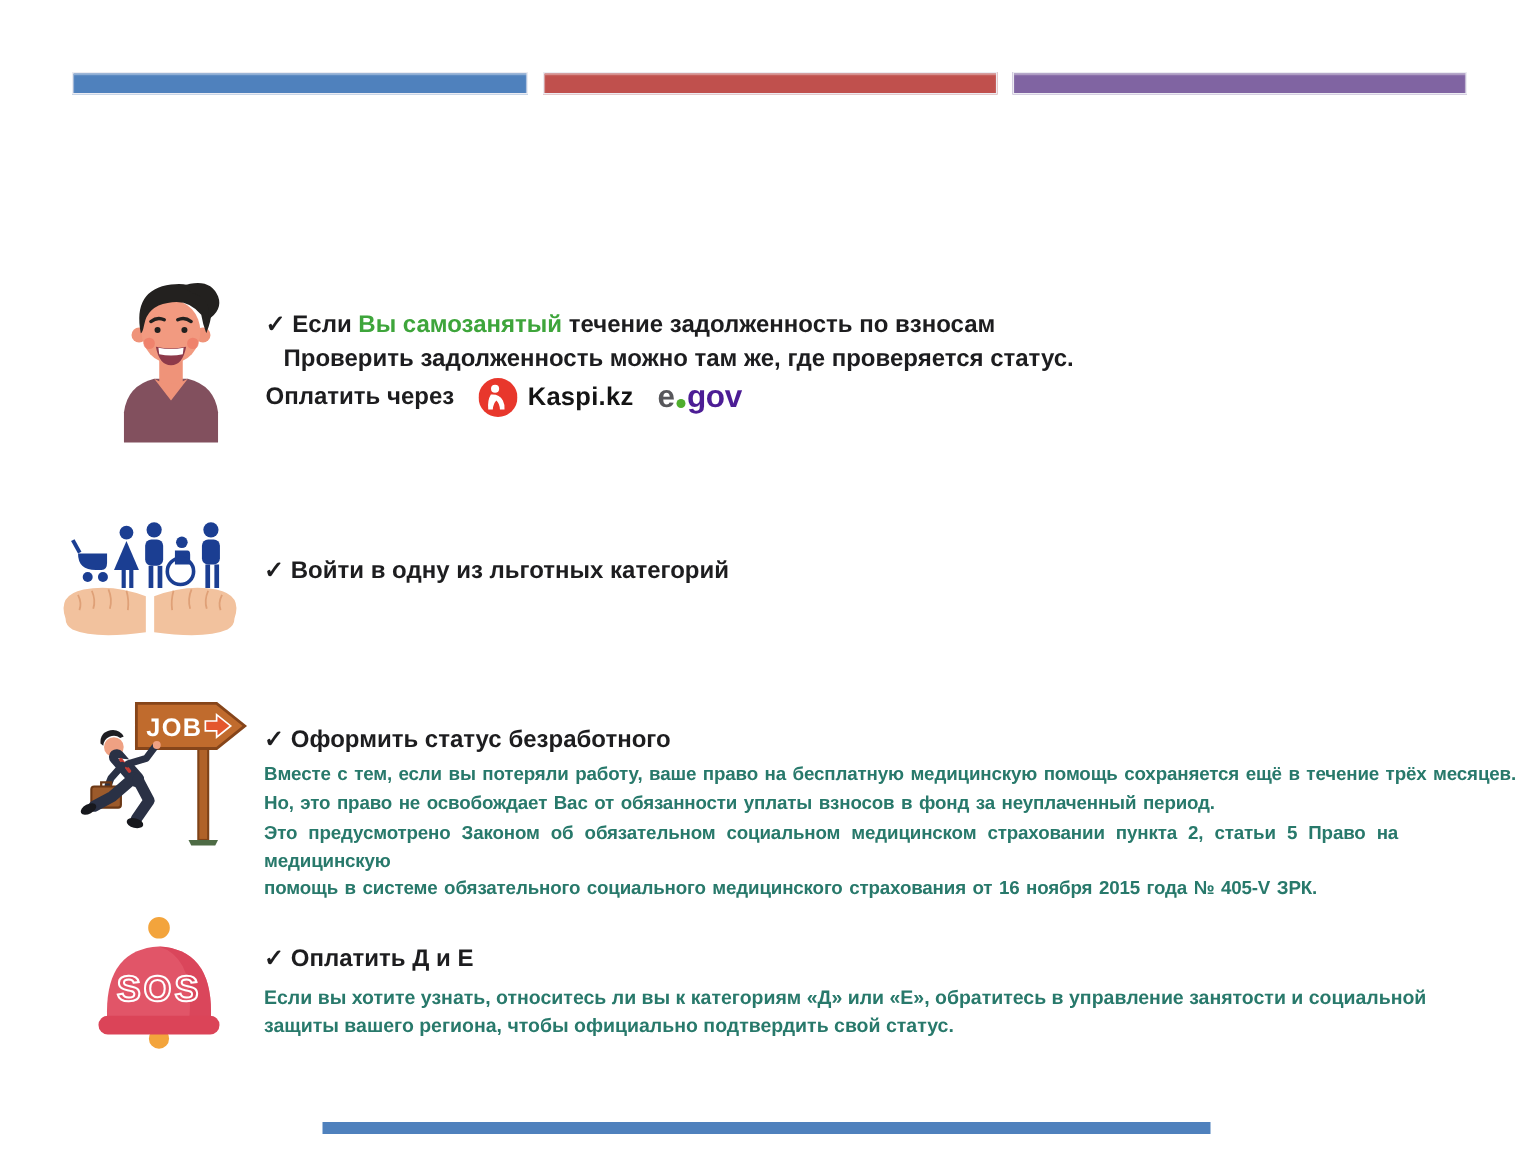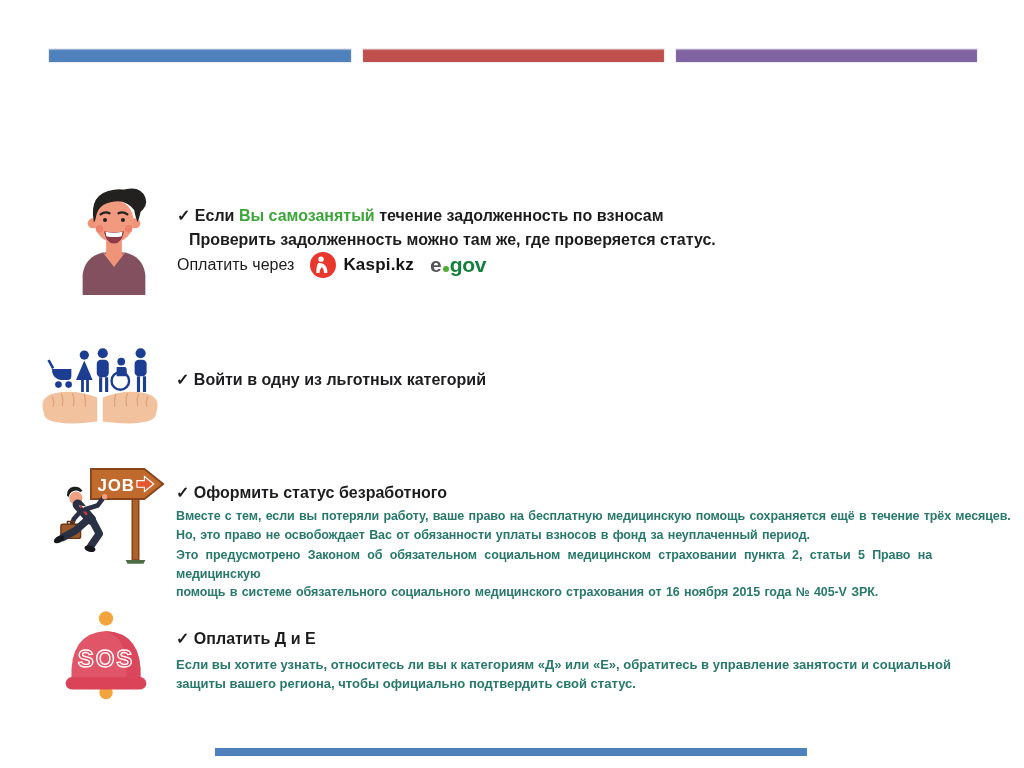--- a/index.html
+++ b/index.html
@@ -19,29 +19,29 @@
   .title { position:absolute; left:0; top:133px; width:1024px; text-align:center;
            font-size:19px; font-weight:700; line-height:24px; color:#C5463C; }
 
   .icon-box { position:absolute; }
   .icon-box svg { width:100%; height:100%; display:block; }
 
   .h-line { position:absolute; font-size:16px; font-weight:700; color:#1D1D1F; white-space:nowrap; }
   .green  { color:#3EA53B; }
 
   .pay-row { position:absolute; left:177px; top:252px; display:flex; align-items:center; }
-  .pay-label { font-size:16px; font-weight:400; color:#1D1D1F; margin-right:16px; }
+  .pay-label { font-size:16px; font-weight:700; color:#1D1D1F; margin-right:16px; }
   .kaspi { display:flex; align-items:center; }
   .kaspi-circle { width:26px; height:26px; display:inline-block; margin-right:7px; }
   .kaspi-circle svg { width:26px; height:26px; display:block; }
   .kaspi-name { font-size:17px; font-weight:700; color:#141414; letter-spacing:.2px; }
   .egov { display:flex; align-items:flex-end; margin-left:16px; }
   .egov-e   { font-size:21px; font-weight:700; color:#57575B; line-height:20px; }
   .egov-dot { width:6px; height:6px; border-radius:50%; background:#4FAE2D; margin:0 1px 3px 1px; }
-  .egov-gov { font-size:21px; font-weight:700; color:#15803d; line-height:20px; letter-spacing:-.3px; }
+  .egov-gov { font-size:21px; font-weight:700; color:#4c1d95; line-height:20px; letter-spacing:-.3px; }
 
   .teal-para { position:absolute; color:#28796B; font-size:12.5px; font-weight:700;
                line-height:18.5px; letter-spacing:-.1px; word-spacing:1px; }
   .teal-para .stretch { word-spacing:4px; }
   .teal-para-4 { position:absolute; color:#28796B; font-size:13px; font-weight:700; line-height:19px; }
 </style>
 </head>
 <body>
 
 <div class="slide">

